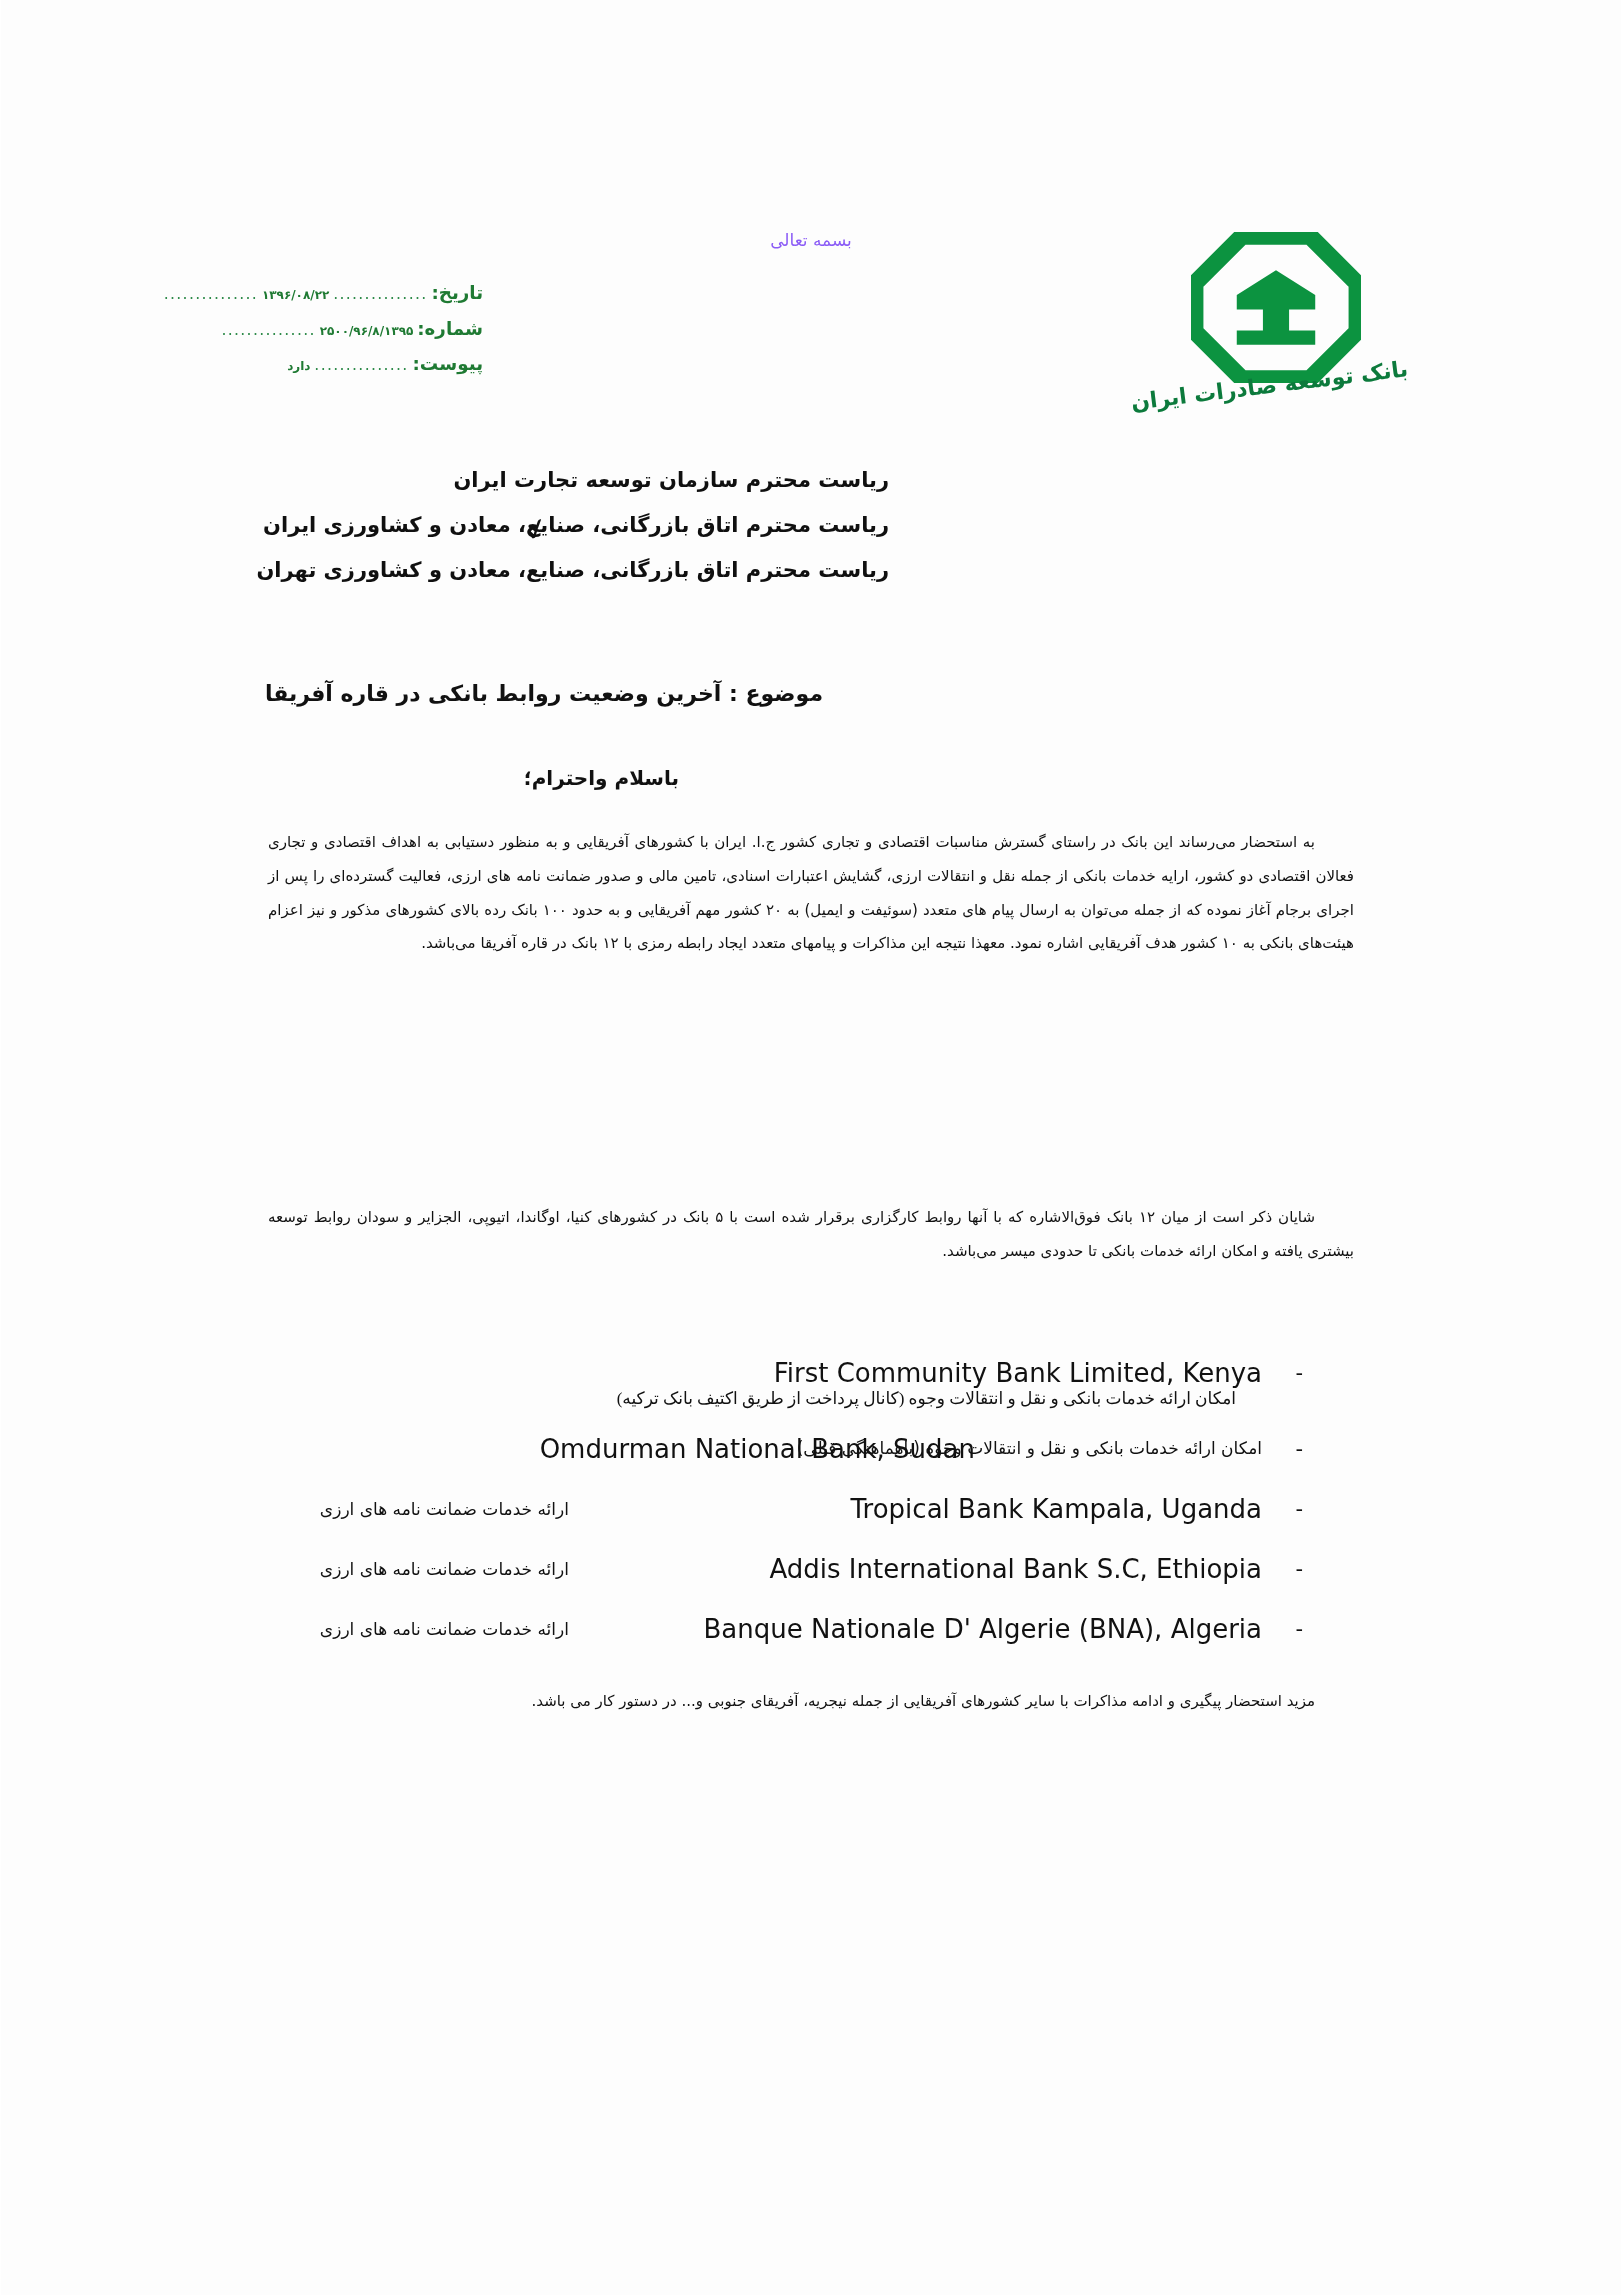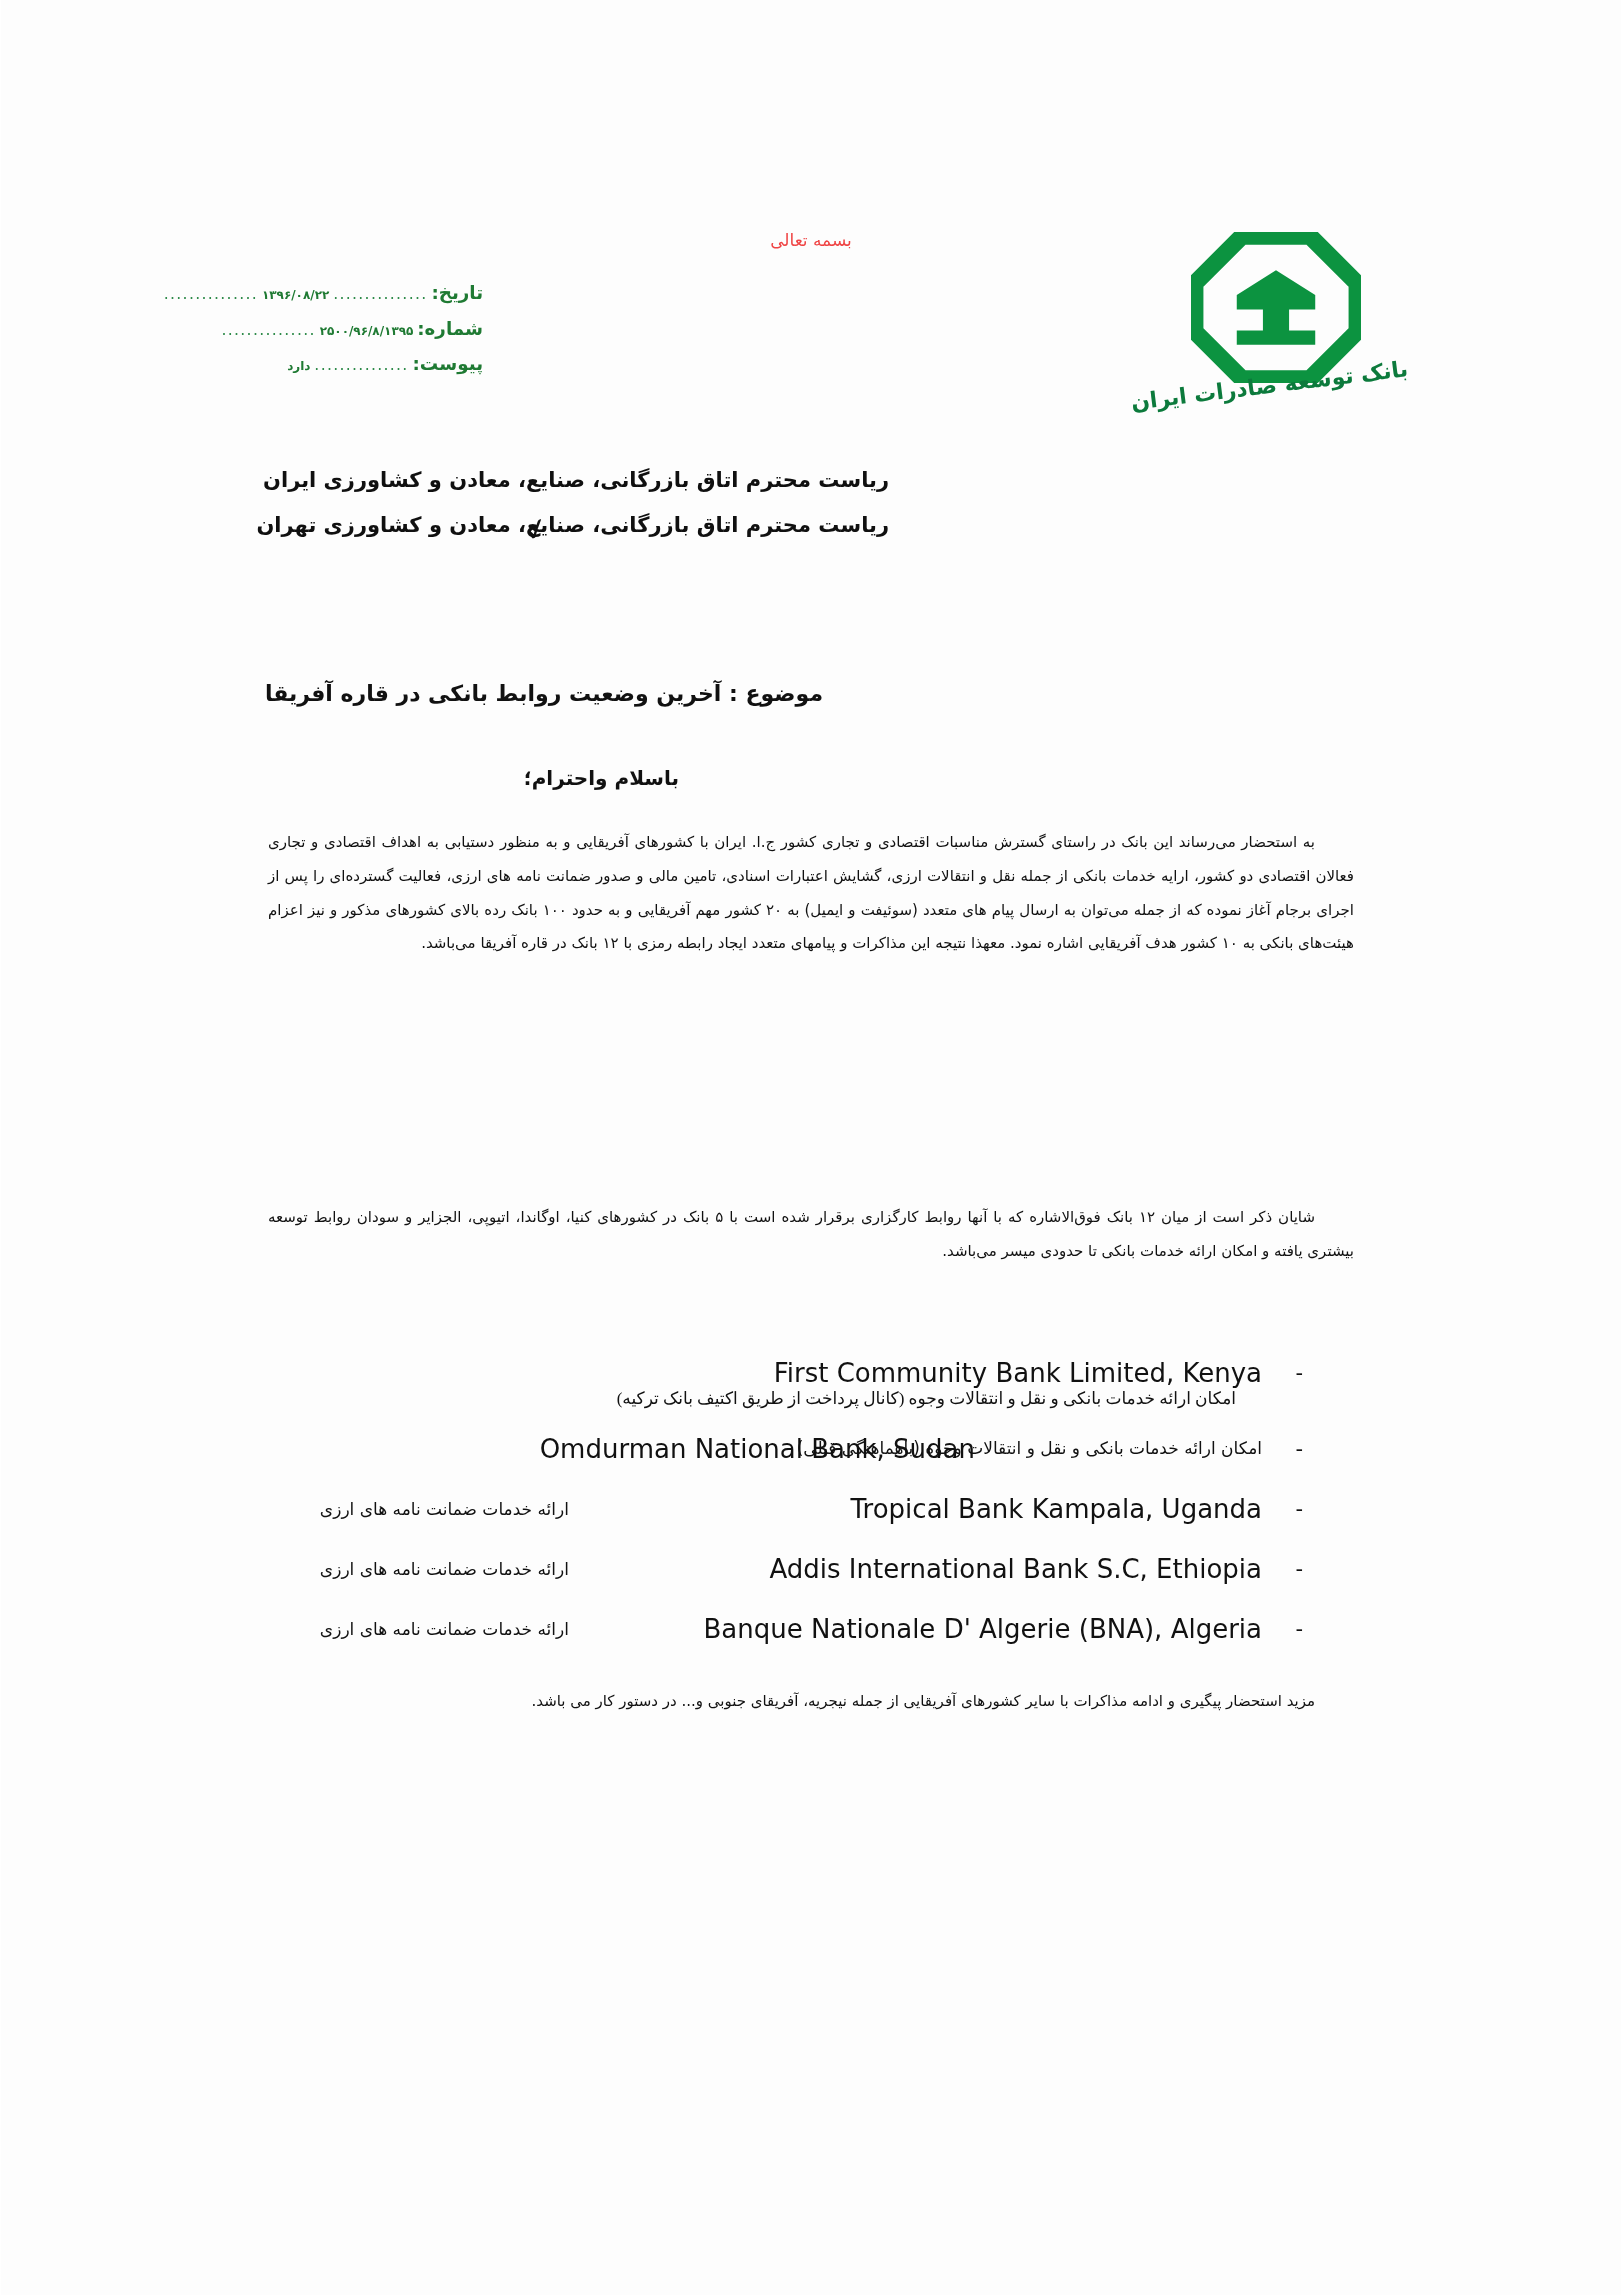--- a/index.html
+++ b/index.html
@@ -24,21 +24,21 @@
   }
 
   
   .basmala {
     position: absolute;
     top: 230px;
     left: 0;
     right: 0;
     text-align: center;
     font-size: 17px;
-    color: #ef4444;
+    color: #8b5cf6;
     letter-spacing: 0.7px;
   }
 
   .meta {
     position: absolute;
     top: 275px;
     right: 1139px;
     width: 366px;
     direction: rtl;
     color: #1f7a33;
@@ -258,20 +258,21 @@
     <div class="logo-mark">
       <svg width="170" height="151" viewBox="0 0 260 230" xmlns="http://www.w3.org/2000/svg">
         <polygon points="78,6 182,6 254,78 254,152 182,224 78,224 6,152 6,78" fill="none" stroke="#0c9340" stroke-width="26"></polygon>
         <path d="M70 96 L130 58 L190 96 L190 118 L150 118 L150 150 L190 150 L190 172 L70 172 L70 150 L110 150 L110 118 L70 118 Z" fill="#0c9340"></path>
       </svg>
     </div>
     <div class="logo-caption">بانک توسعه صادرات ایران</div>
   </div>
 
   <div class="addressees">
+    <div class="addressee">ریاست محترم سازمان توسعه تجارت ایران</div>
     <div class="addressee">ریاست محترم اتاق بازرگانی، صنایع، معادن و کشاورزی ایران</div>
     <div class="addressee">ریاست محترم اتاق بازرگانی، صنایع، معادن و کشاورزی تهران</div>
   </div>
   <div class="tick">✓</div>
 
   <div class="subject">موضوع : آخرین وضعیت روابط بانکی در قاره آفریقا</div>
   <div class="greeting">باسلام واحترام؛</div>
 
   <div class="body-block para1">
     <span class="indent"></span><span>به استحضار می‌رساند این بانک در راستای گسترش مناسبات اقتصادی و تجاری کشور ج.ا. ایران با کشورهای آفریقایی و به منظور دستیابی به اهداف اقتصادی و تجاری فعالان اقتصادی دو کشور، ارایه خدمات بانکی از جمله نقل و انتقالات ارزی، گشایش اعتبارات اسنادی، تامین مالی و صدور ضمانت نامه های ارزی، فعالیت گسترده‌ای را پس از اجرای برجام آغاز نموده که از جمله می‌توان به ارسال پیام های متعدد (سوئیفت و ایمیل) به ۲۰ کشور مهم آفریقایی و به حدود ۱۰۰ بانک رده بالای کشورهای مذکور و نیز اعزام هیئت‌های بانکی به ۱۰ کشور هدف آفریقایی اشاره نمود. معهذا نتیجه این مذاکرات و پیامهای متعدد ایجاد رابطه رمزی با ۱۲ بانک در قاره آفریقا می‌باشد.</span>

